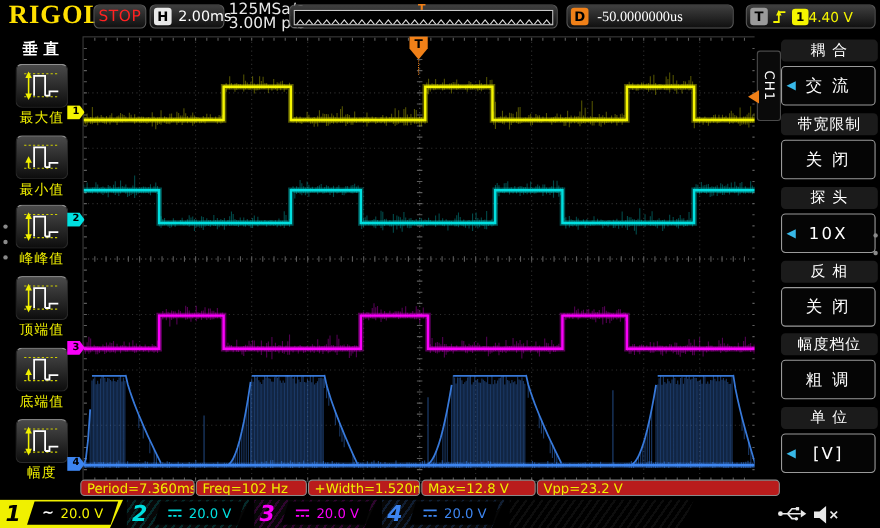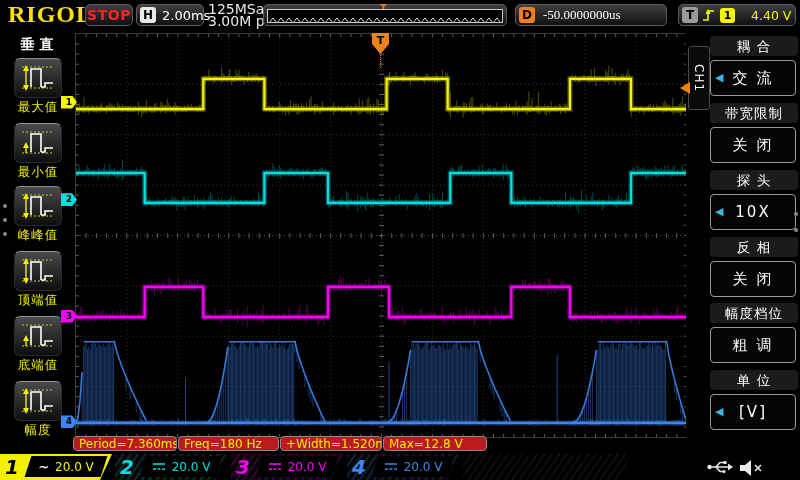--- a/index.html
+++ b/index.html
@@ -5,41 +5,41 @@
   html,body{margin:0;padding:0;background:#000;}
   #scope{position:relative;width:800px;height:480px;background:#000;overflow:hidden;
          font-family:"DejaVu Sans","Liberation Sans",sans-serif;-webkit-font-smoothing:antialiased;}
   
   #topbar{position:absolute;left:0;top:0;width:800px;height:30px;background:#000;}
   .brand{position:absolute;left:8px;top:1px;font-family:"Liberation Serif","DejaVu Serif",serif;
          font-weight:bold;font-size:24px;color:#ffe000;letter-spacing:1px;}
   .chrome{position:absolute;top:4px;height:22px;border:1px solid #5a5a5a;border-radius:5px;
           background:linear-gradient(#3f3f3f,#101010);box-sizing:border-box;
           display:flex;align-items:center;}
-  .btn-stop{left:85px;width:48px;justify-content:center;color:#ff2222;font-weight:bold;
+  .btn-stop{left:85px;width:48px;justify-content:center;color:#ff2222;font-weight:normal;
             font-size:14px;letter-spacing:.5px;}
   .hbox{left:136px;width:68px;padding-left:3px;}
   .sq{display:inline-flex;align-items:center;justify-content:center;width:16px;height:16px;
       border-radius:3px;font-weight:bold;font-size:12px;color:#000;flex:0 0 auto;}
   .sq-h{background:#e8e8e8;}
   .hval{color:#fff;font-size:13px;margin-left:6px;text-align:center;}
   .acq{position:absolute;left:208px;top:3px;color:#e8e8e8;font-size:14px;line-height:12px;}
   .preview{left:263px;width:244px;}
   .pv-inner{position:absolute;left:3px;right:3px;bottom:2px;height:12px;border:1px solid #c8c8c8;
             background:#000;overflow:hidden;}
   .pv-t{position:absolute;left:116px;top:-2px;color:#f08018;font-weight:bold;font-size:10px;}
   .pv-t:after{content:"";position:absolute;left:3px;top:9px;width:1px;height:4px;background:#f08018;}
   .dbox{left:515px;width:152px;padding-left:3px;}
   .sq-d{background:#f08018;}
   .dval{color:#fff;font-size:13px;margin-left:8px;font-family:Liberation Serif, serif;}
   .tbox{left:678px;width:118px;padding-left:3px;}
   .sq-t{background:#9a9a9a;}
   .edge-ic{margin-left:4px;flex:0 0 auto;}
   .sq-1{background:#f5f500;width:15px;height:15px;margin-left:4px;font-size:11px;}
-  .tlvl{color:#f5f500;font-size:12.5px;margin-left:16px;}
+  .tlvl{color:#f5f500;font-size:12.5px;margin-left:0;}
   
   #leftmenu{position:absolute;left:0;top:30px;width:64px;height:422px;background:#000;}
   .lm-title{position:absolute;left:0;top:6px;width:74px;text-align:center;color:#fff;
             font-size:14px;font-weight:bold;}
   .meas-group{position:absolute;left:11px;width:54px;text-align:center;}
   .meas-btn{display:block;width:48px;height:40px;margin:0 auto;border:1px solid #2a2a2a;
             border-top:1px solid #909090;border-radius:6px;background:linear-gradient(#4a4a4a,#0d0d0d);
             padding:2px 0 0 0;cursor:pointer;}
   .meas-label{margin-top:1px;color:#f0f000;font-size:12.5px;letter-spacing:1px;white-space:nowrap;}
   .page-dot{position:absolute;width:4px;height:4px;border-radius:50%;background:#8a8a8a;}
@@ -258,23 +258,24 @@
     <div class="rm-group" style="top:340px">
       <div class="rm-header">单 位</div>
       <button class="rm-btn"><span class="rm-arrow">◀</span><span>[V]</span></button>
     </div>
     <span class="page-dot" style="left:108px;top:182px"></span>
     <span class="page-dot" style="left:108px;top:198px"></span>
   </aside>
 
   <div id="measbar">
     <div class="meas-box mb0">Period=7.360ms</div>
-    <div class="meas-box mb1">Freq=180 Hz</div>
+    <div class="meas-box mb1">Freq=102 Hz</div>
     <div class="meas-box mb2">+Width=1.520ms</div>
     <div class="meas-box mb3">Max=12.8 V</div>
+    <div class="meas-box mb4">Vpp=23.2 V</div>
   </div>
 
   <div id="chbar">
     <div class="ch-block ch1">
       <span class="ch-num">1</span>
       <span class="ch-inner">
           <span class="ch-inner-c">
         <span class="ac-sym">~</span>
         <span class="ch-scale">20.0 V</span>
       </span>

